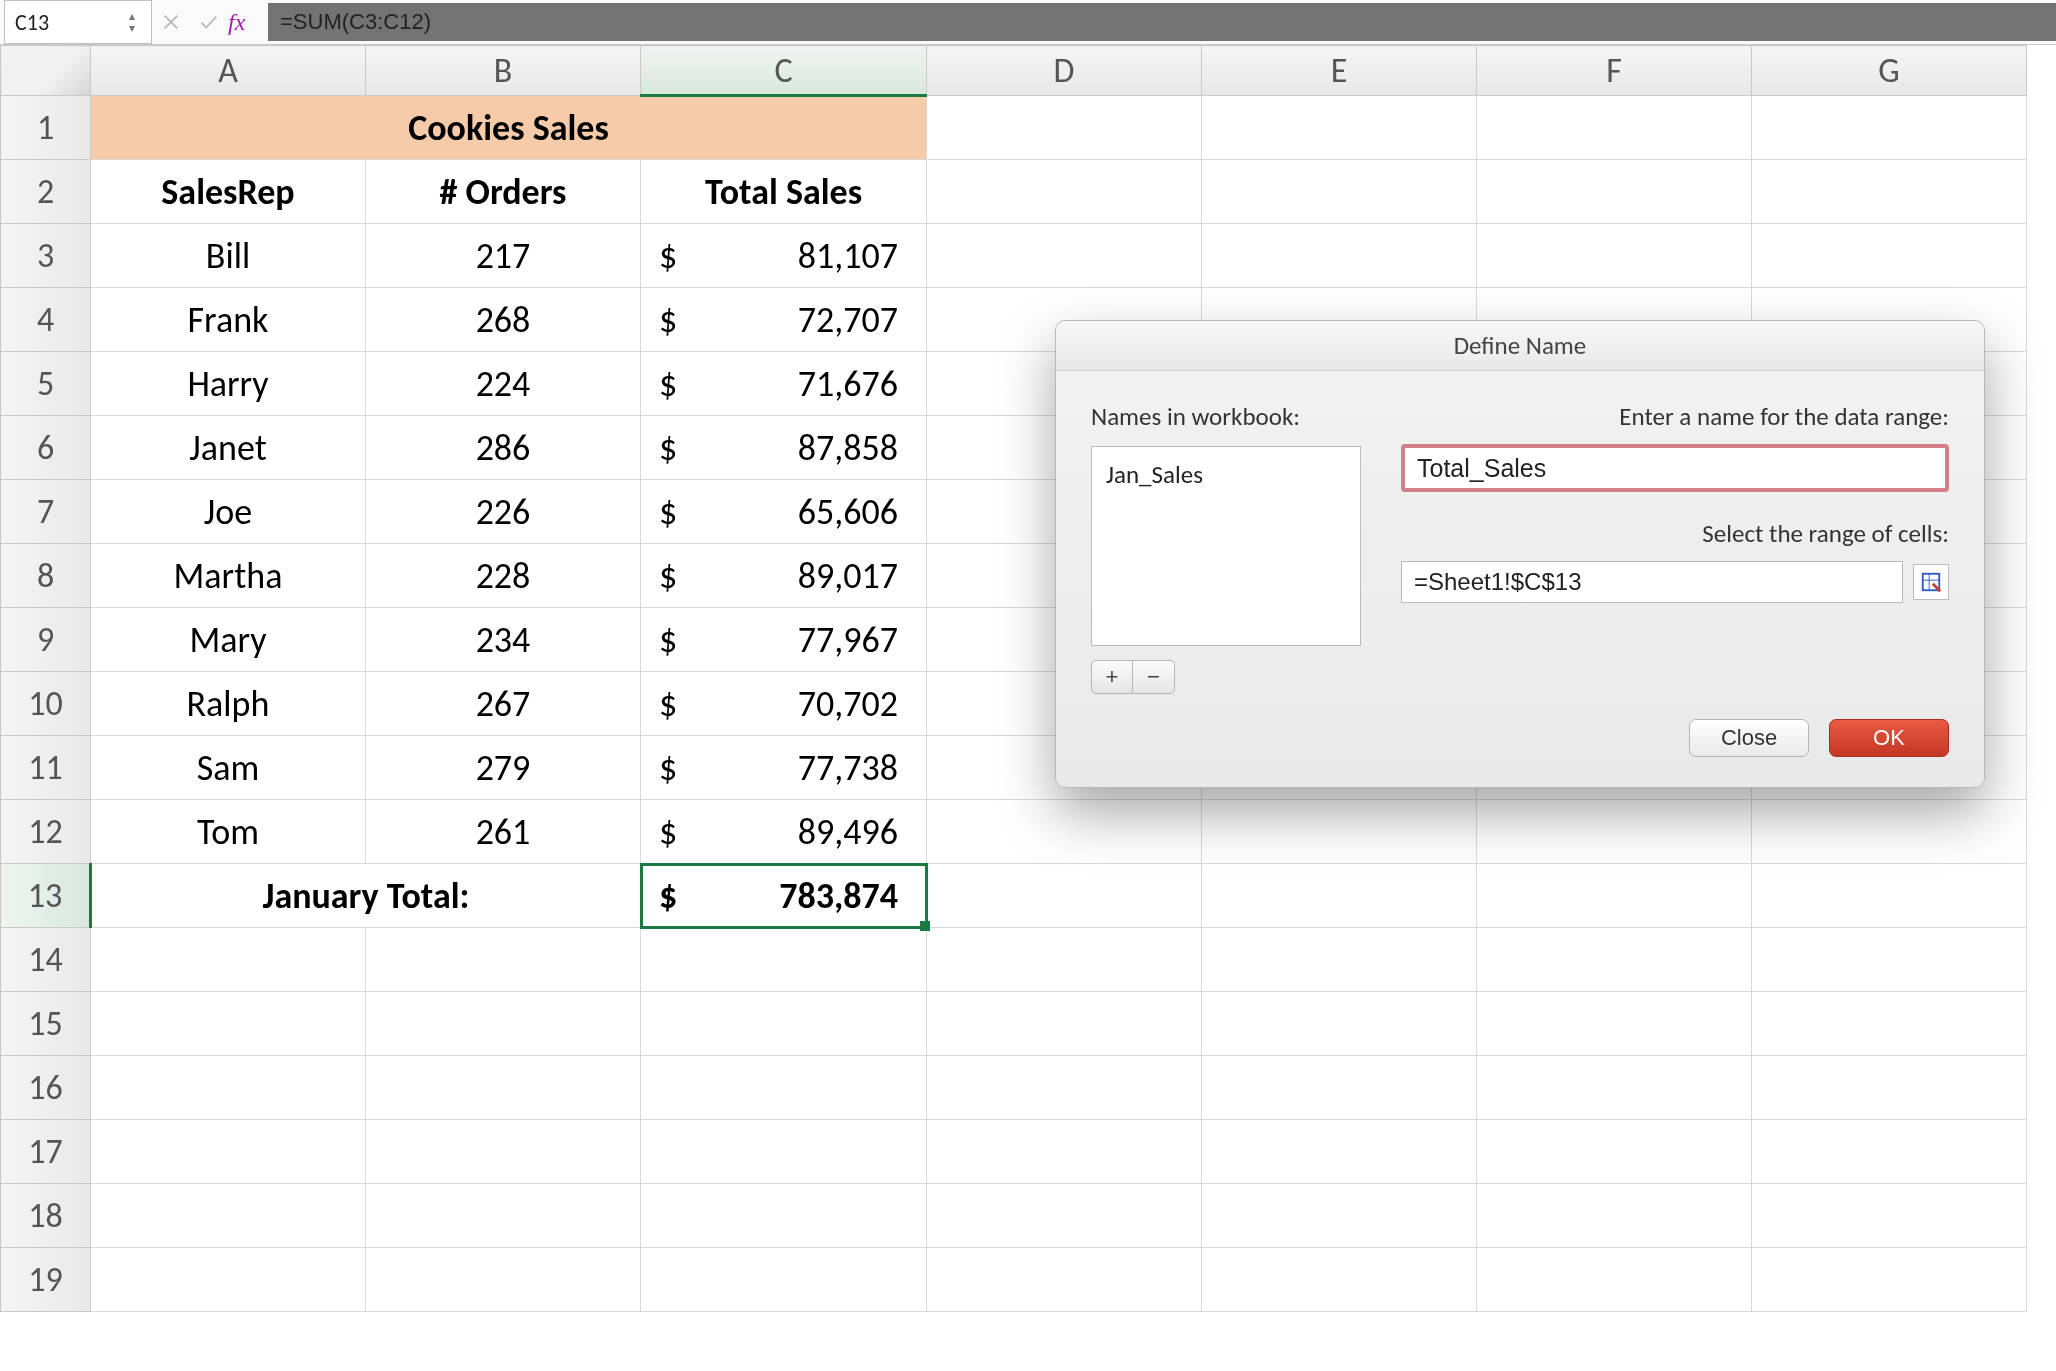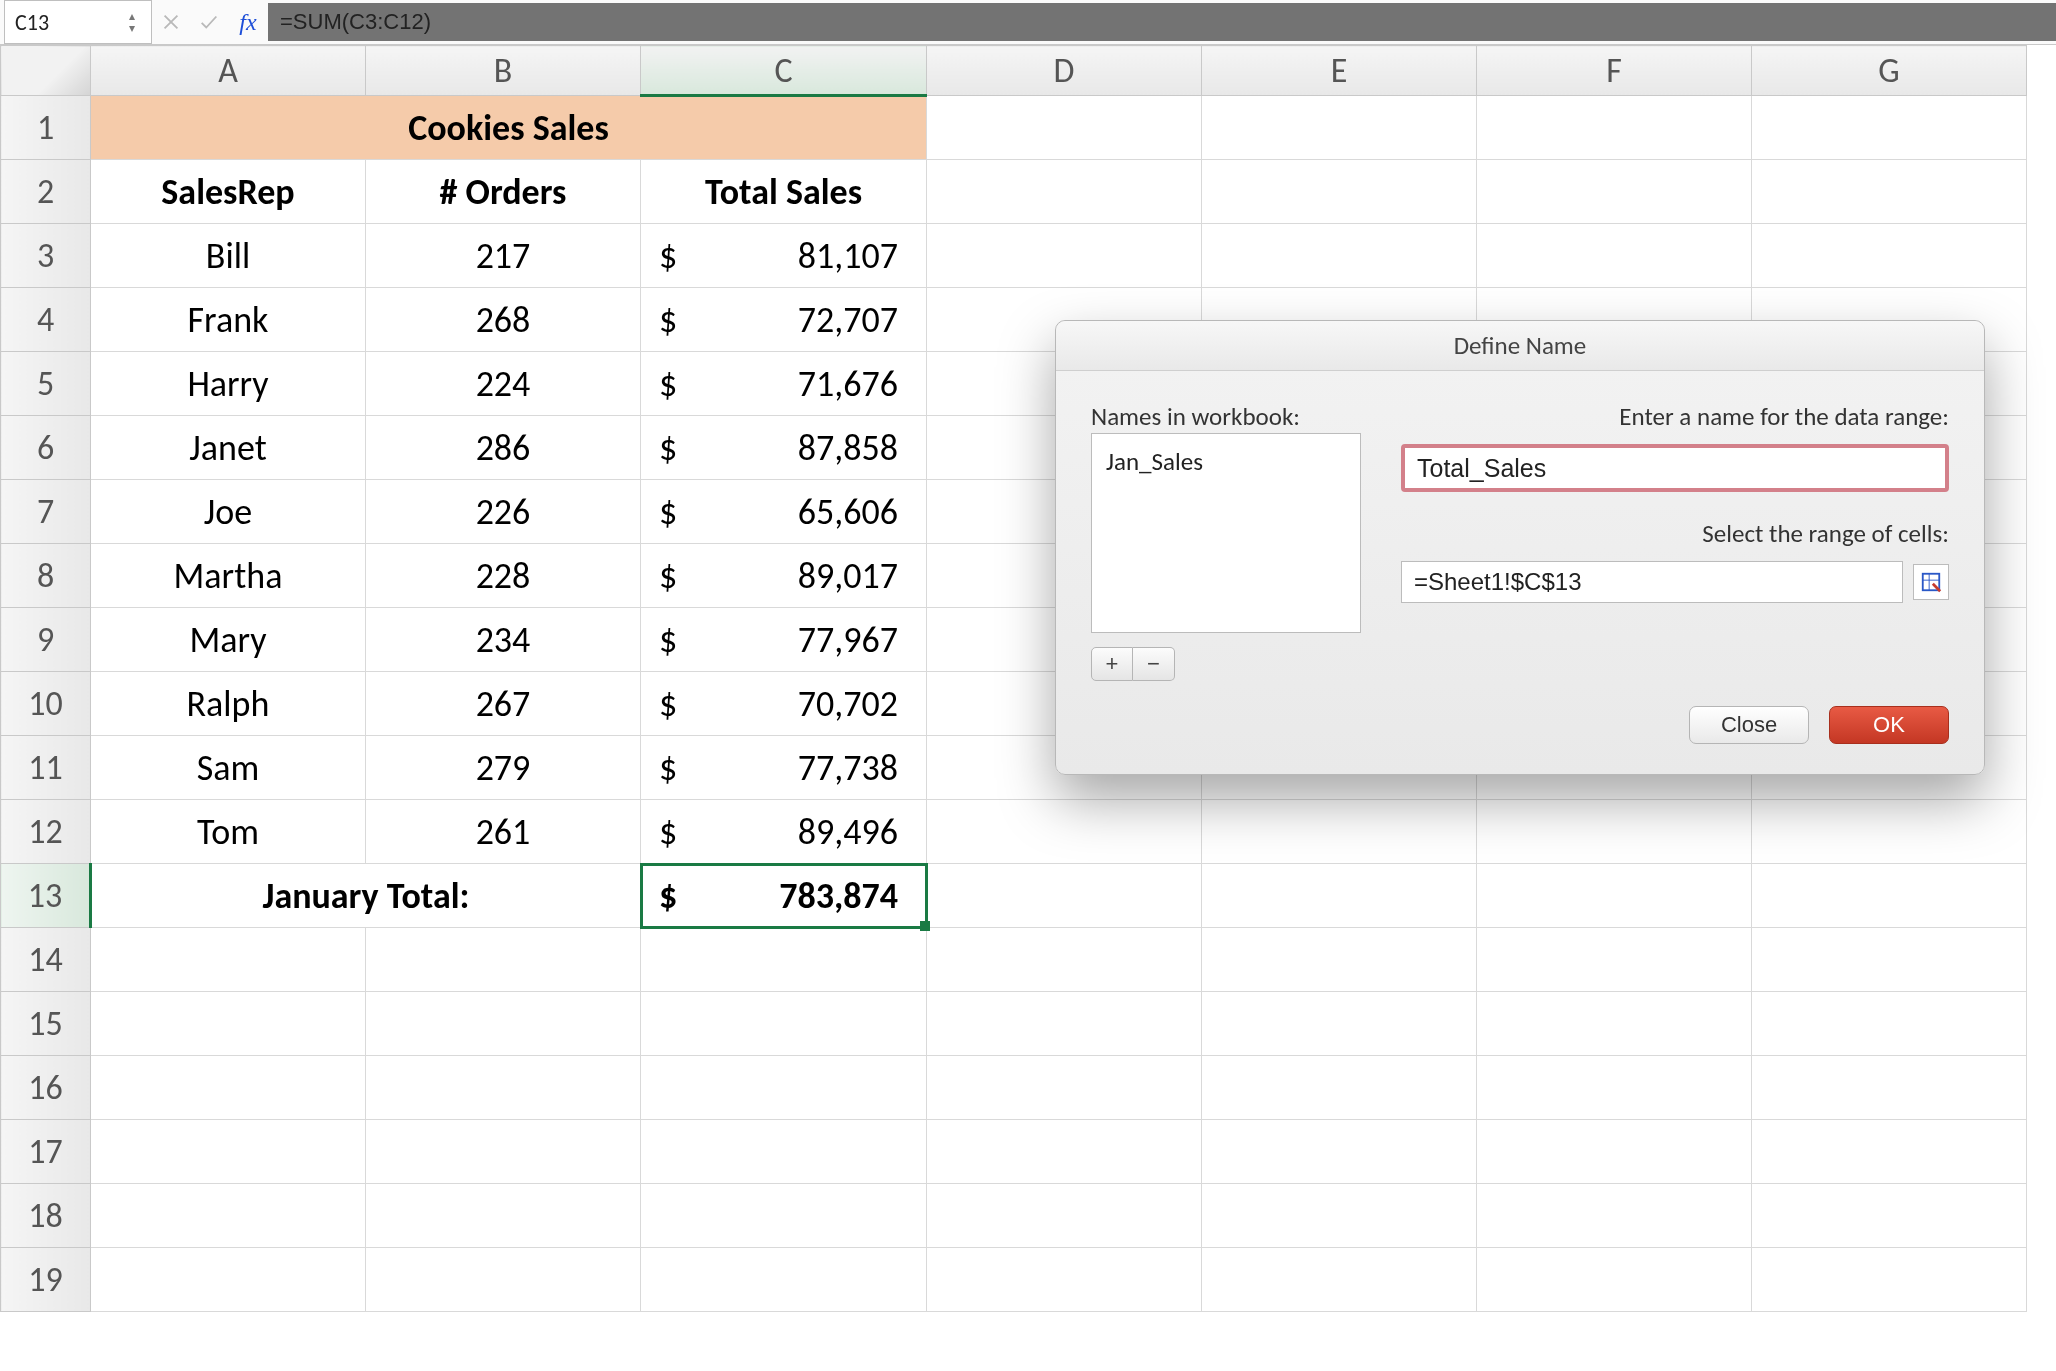--- a/index.html
+++ b/index.html
@@ -57,23 +57,23 @@
     color: #b9b9b9;
     font-size: 24px;
     cursor: default;
   }
   .fb-btn svg { width: 22px; height: 22px; stroke: #b9b9b9; fill: none; stroke-width: 2; }
   .fb-btn.check svg { stroke: #b9b9b9; }
   .fb-fx {
     font-style: italic;
     font-family: "Times New Roman", serif;
     font-size: 24px;
-    color: #1d4ed8;
+    color: #a21caf;
     width: 40px;
-    text-align: center;
+    text-align: left;
   }
   .formula-input {
     flex: 1;
     height: 38px;
     border: none;
     background: #737373;
     font-size: 22px;
     padding-left: 12px;
     outline: none;
     color: #222;
@@ -198,21 +198,21 @@
     background: linear-gradient(#f7f7f7, #e9e9e9);
   }
   .dialog .body {
     padding: 30px 35px 25px 35px;
     display: flex;
     gap: 40px;
   }
   .dialog .left {
     width: 270px;
   }
-  .dialog .left label { display: block; margin-bottom: 1px; }
+  .dialog .left label { display: block; margin-bottom: 14px; }
   .dialog .names-list {
     background: #fff;
     border: 1px solid #bcbcbc;
     height: 200px;
     padding: 12px 14px;
     font-size: 25px;
     color: #222;
     margin-bottom: 14px;
     overflow: auto;
   }

